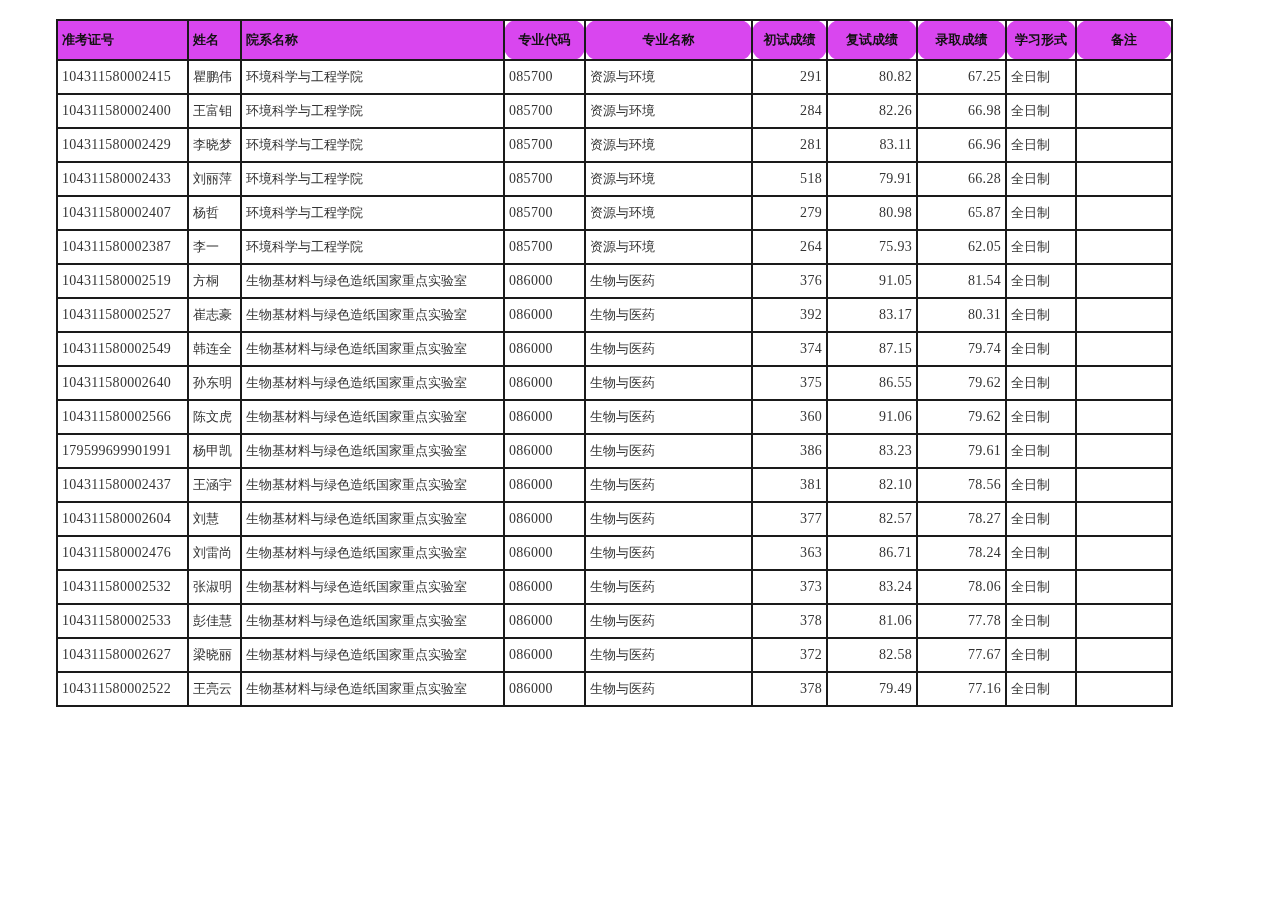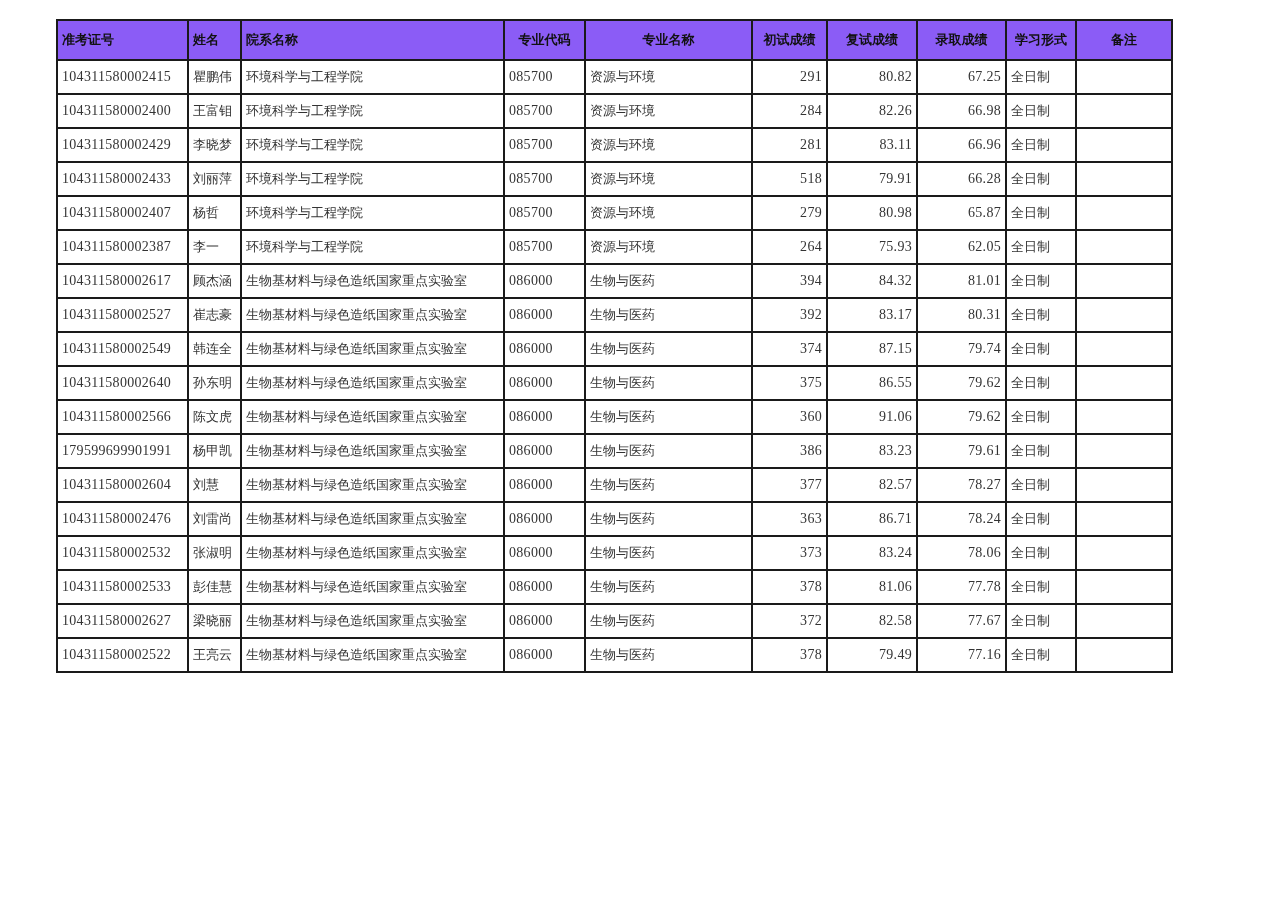--- a/index.html
+++ b/index.html
@@ -2,24 +2,24 @@
 <html><head>
   <meta charset="utf-8">
   <style>
     html, body { margin: 0; padding: 0; background: #ffffff; }
     body { width: 1280px; height: 906px; position: relative; overflow: hidden;
            font-family: "DejaVu Serif", "Liberation Serif", serif; color: #222; }
     .sheet { position: absolute; left: 56px; top: 19px; }
     table { border-collapse: collapse; table-layout: fixed; }
     th, td { border: 2px solid #1a1a1a; padding: 0 4px; white-space: nowrap; overflow: hidden;
              font-size: 13px; box-sizing: border-box; }
-    th { background: #8b5cf6; height: 40px; font-weight: bold; font-family: "DejaVu Sans", "Liberation Sans", sans-serif; font-size: 13px; color: #111; }
+    th { background: #d946ef; height: 40px; font-weight: bold; font-family: "DejaVu Sans", "Liberation Sans", sans-serif; font-size: 13px; color: #111; }
     td { height: 34px; background: #fff; color: #333; }
     .l { text-align: left; }
-    .c { text-align: center; }
+    .c { text-align: center; border-radius: 13px; }
     .r { text-align: right; }
     .num { font-family: "Liberation Serif", "DejaVu Serif", serif; font-size: 14px; letter-spacing: 0.3px; }
   </style>
 </head>
 <body>
 
 <div class="sheet">
   <table>
     <colgroup>
       <col style="width:131px">
@@ -114,28 +114,28 @@
     <td class="l">环境科学与工程学院</td>
     <td class="l num">085700</td>
     <td class="l">资源与环境</td>
     <td class="r num">264</td>
     <td class="r num">75.93</td>
     <td class="r num">62.05</td>
     <td class="l">全日制</td>
     <td class="l"></td>
   </tr>
         <tr>
-    <td class="l num">104311580002617</td>
-    <td class="l">顾杰涵</td>
-    <td class="l">生物基材料与绿色造纸国家重点实验室</td>
-    <td class="l num">086000</td>
-    <td class="l">生物与医药</td>
-    <td class="r num">394</td>
-    <td class="r num">84.32</td>
-    <td class="r num">81.01</td>
+    <td class="l num">104311580002519</td>
+    <td class="l">方桐</td>
+    <td class="l">生物基材料与绿色造纸国家重点实验室</td>
+    <td class="l num">086000</td>
+    <td class="l">生物与医药</td>
+    <td class="r num">376</td>
+    <td class="r num">91.05</td>
+    <td class="r num">81.54</td>
     <td class="l">全日制</td>
     <td class="l"></td>
   </tr>
         <tr>
     <td class="l num">104311580002527</td>
     <td class="l">崔志豪</td>
     <td class="l">生物基材料与绿色造纸国家重点实验室</td>
     <td class="l num">086000</td>
     <td class="l">生物与医药</td>
     <td class="r num">392</td>
@@ -182,20 +182,32 @@
   </tr>
         <tr>
     <td class="l num">179599699901991</td>
     <td class="l">杨甲凯</td>
     <td class="l">生物基材料与绿色造纸国家重点实验室</td>
     <td class="l num">086000</td>
     <td class="l">生物与医药</td>
     <td class="r num">386</td>
     <td class="r num">83.23</td>
     <td class="r num">79.61</td>
+    <td class="l">全日制</td>
+    <td class="l"></td>
+  </tr>
+        <tr>
+    <td class="l num">104311580002437</td>
+    <td class="l">王涵宇</td>
+    <td class="l">生物基材料与绿色造纸国家重点实验室</td>
+    <td class="l num">086000</td>
+    <td class="l">生物与医药</td>
+    <td class="r num">381</td>
+    <td class="r num">82.10</td>
+    <td class="r num">78.56</td>
     <td class="l">全日制</td>
     <td class="l"></td>
   </tr>
         <tr>
     <td class="l num">104311580002604</td>
     <td class="l">刘慧</td>
     <td class="l">生物基材料与绿色造纸国家重点实验室</td>
     <td class="l num">086000</td>
     <td class="l">生物与医药</td>
     <td class="r num">377</td>

